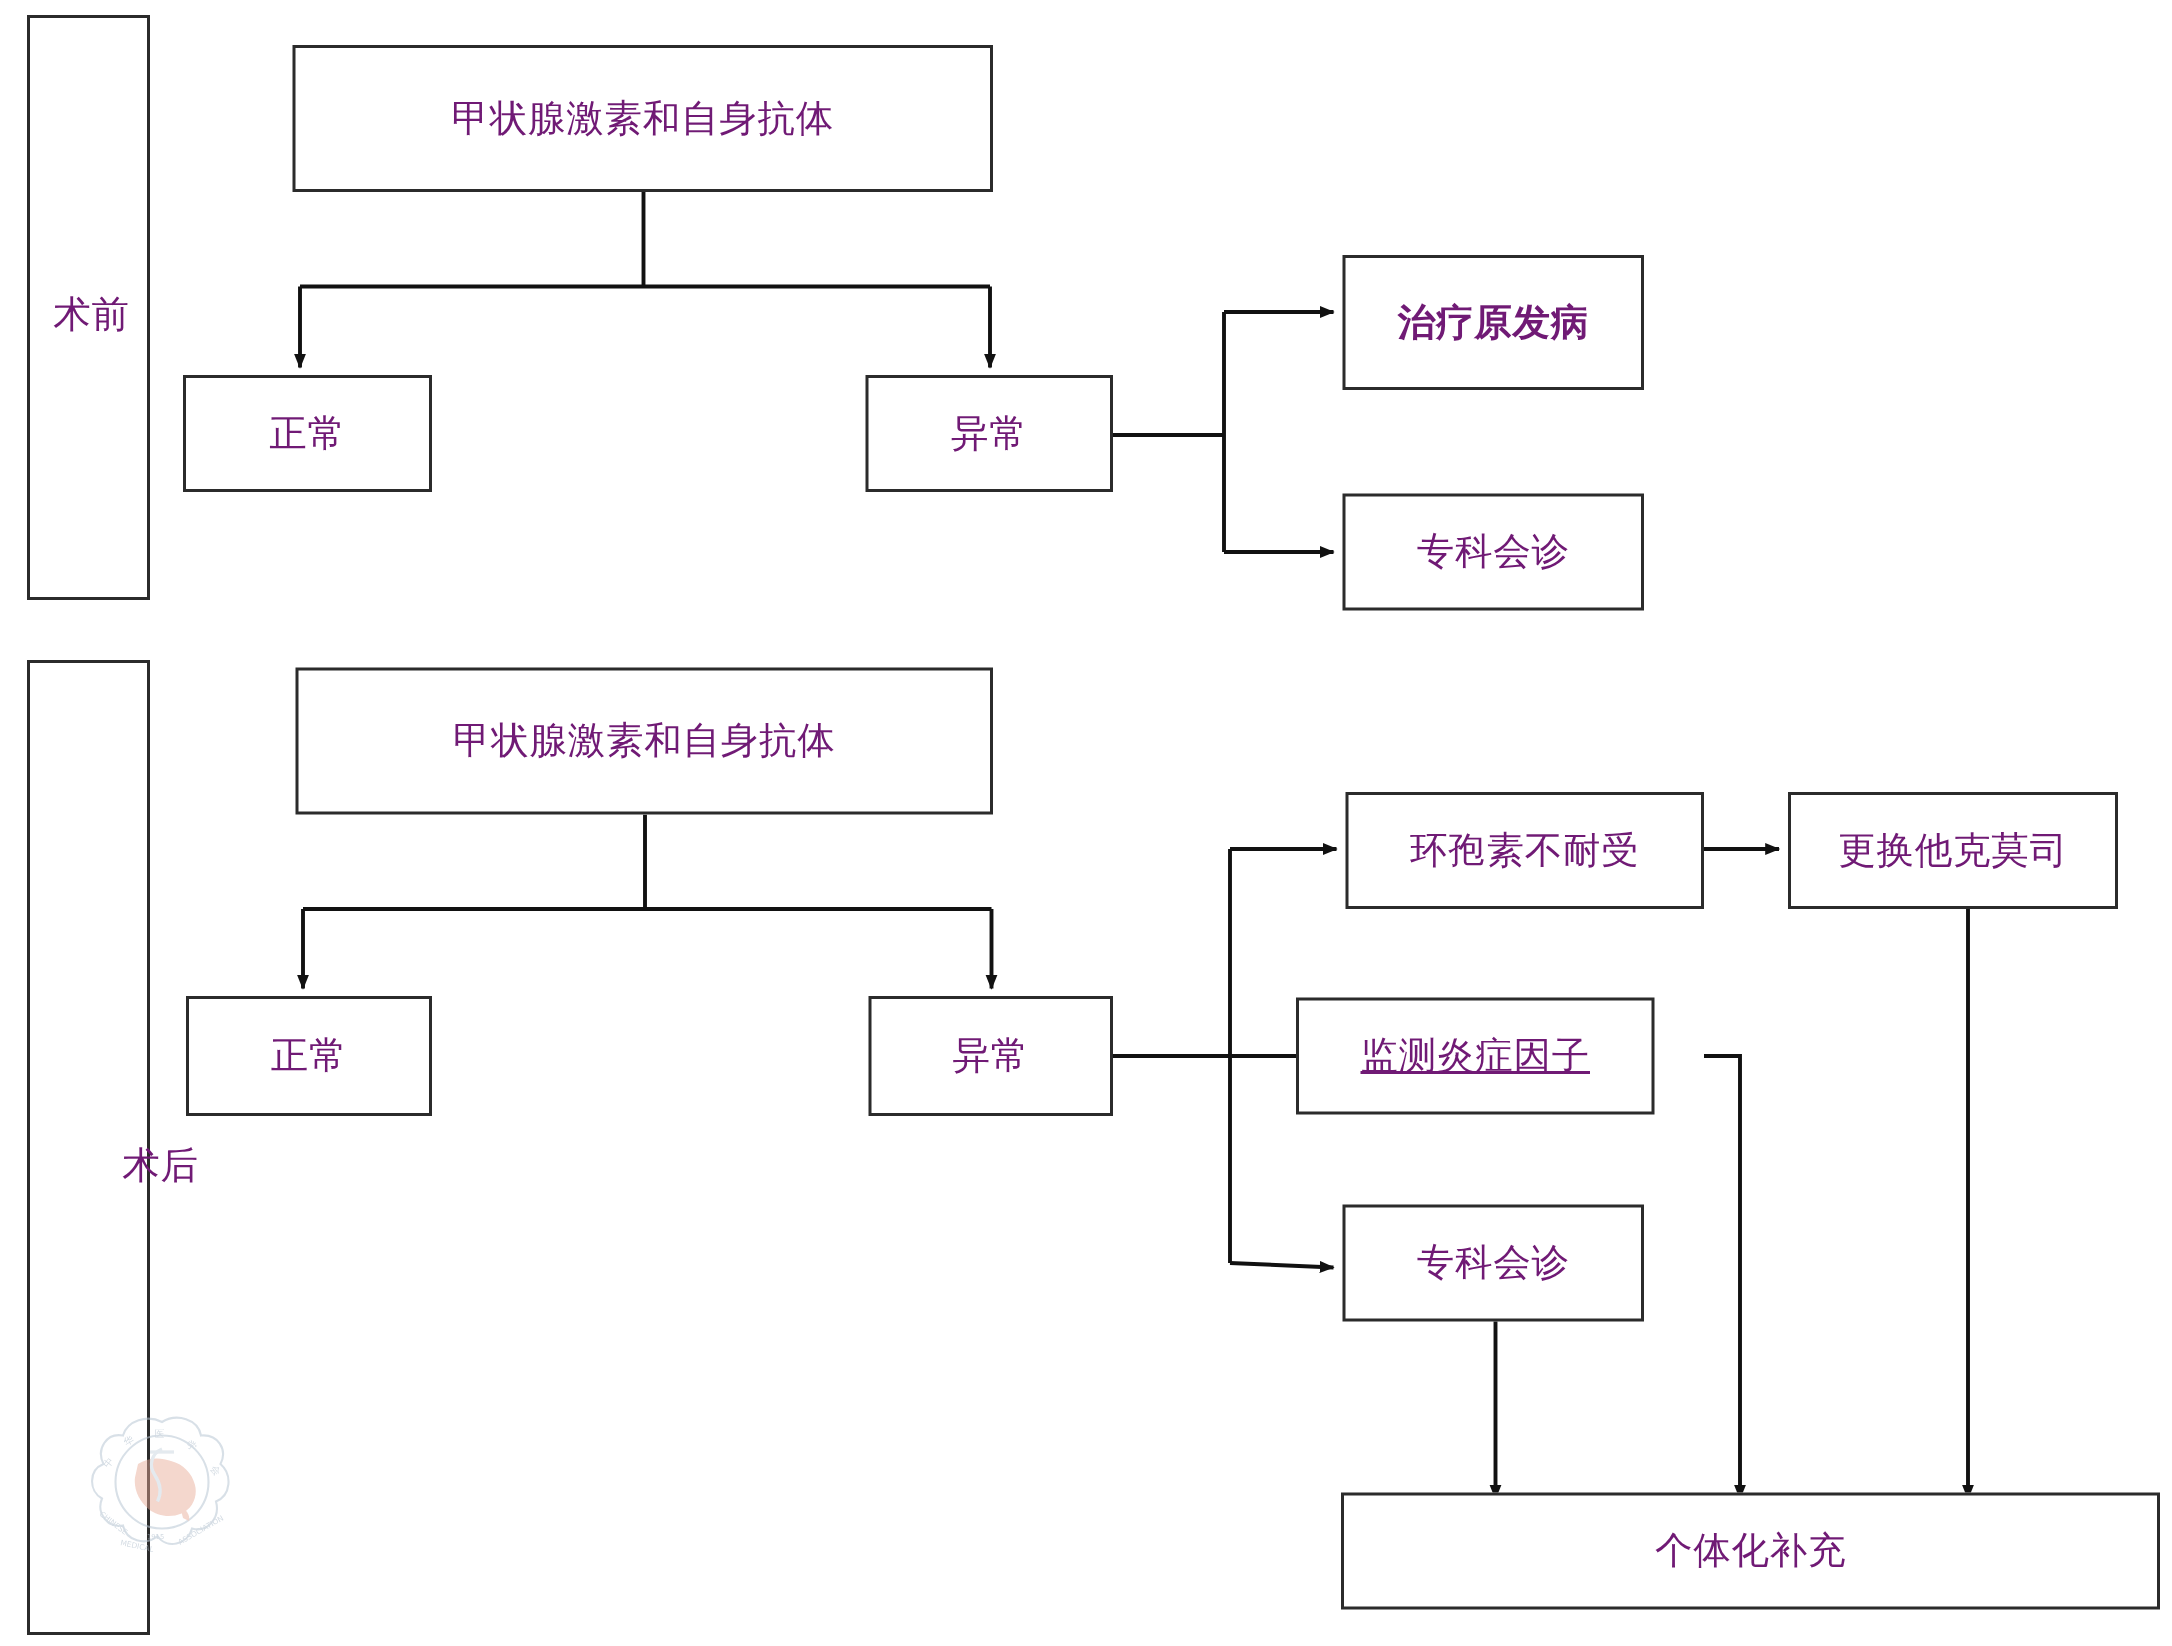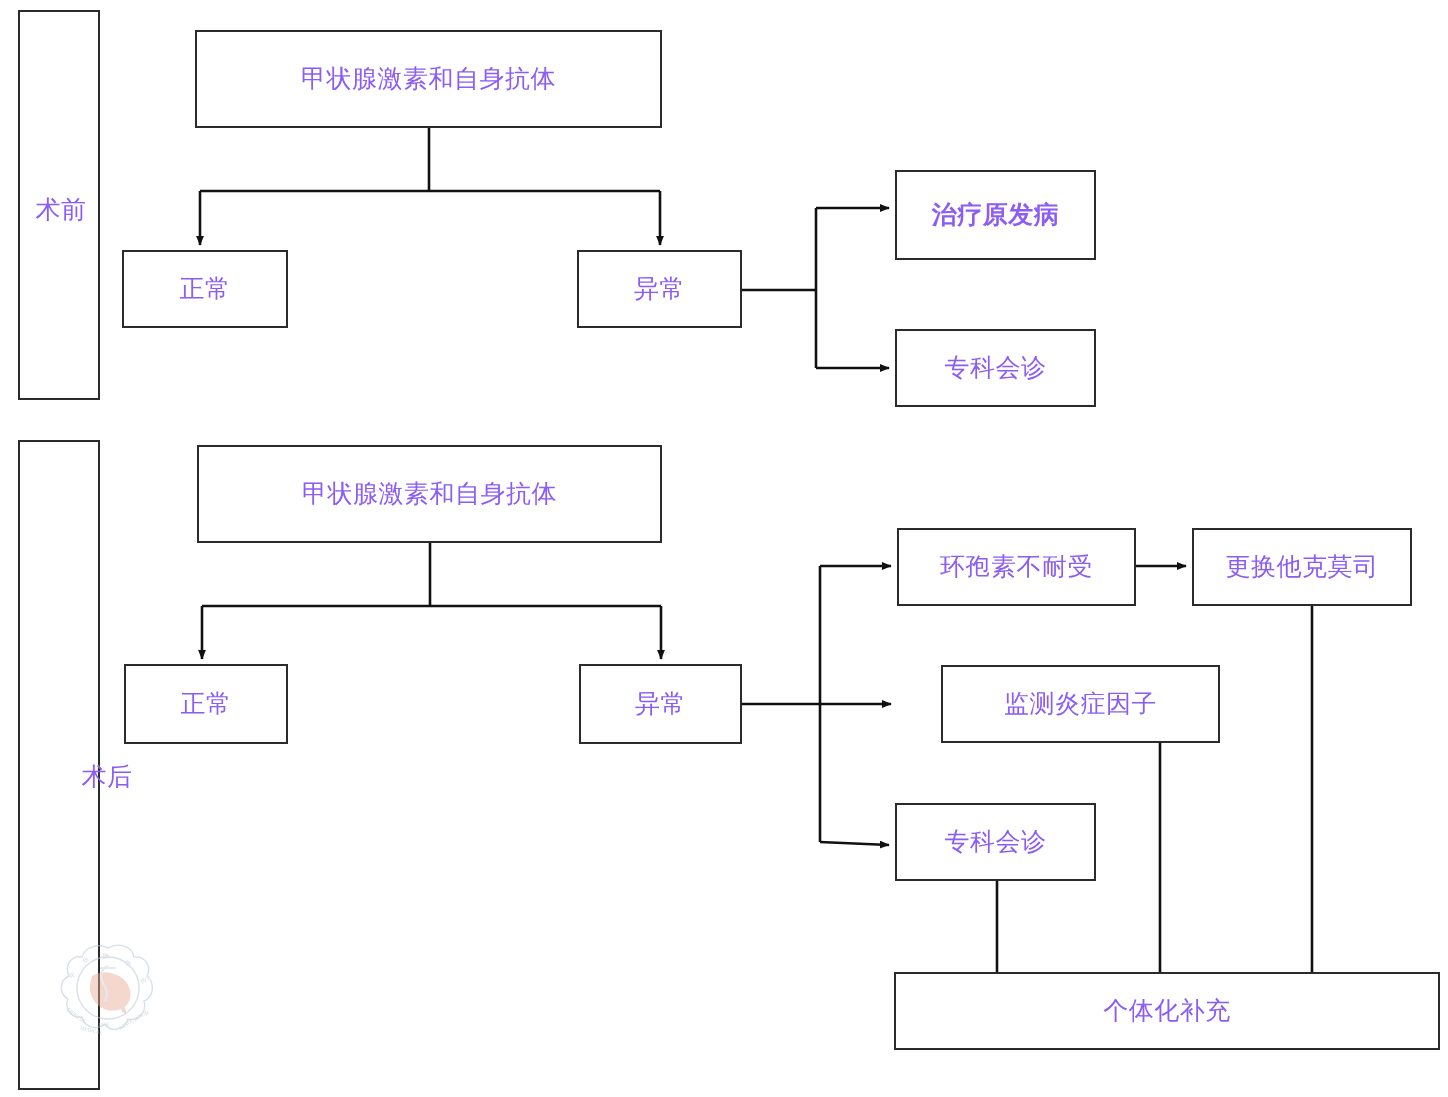--- a/index.html
+++ b/index.html
@@ -26,21 +26,21 @@
   }
   .node {
     position: absolute;
     box-sizing: border-box;
     border: 2px solid #2b2b2b;
     background: #ffffff;
     display: flex;
     align-items: center;
     justify-content: center;
     text-align: center;
-    color: #8b5cf6;
+    color: #701a75;
     font-size: 25px;
     line-height: 1.2;
     letter-spacing: 0.5px;
   }
   .node.phase {
     font-size: 25px;
   }
   .node-label {
     display: block;
     white-space: nowrap;
@@ -147,29 +147,29 @@
   </div>
 
   <div class="node" style="left:897px; top:528px; width:239px; height:78px;">
     <span class="node-label">环孢素不耐受</span>
   </div>
 
   <div class="node" style="left:1192px; top:528px; width:220px; height:78px;">
     <span class="node-label">更换他克莫司</span>
   </div>
 
-  <div class="node" style="left:941px; top:665px; width:279px; height:78px;">
+  <div class="node" style="left:864px; top:665px; width:239px; height:78px;text-decoration:underline;">
     <span class="node-label">监测炎症因子</span>
   </div>
 
   <div class="node" style="left:895px; top:803px; width:201px; height:78px;">
     <span class="node-label">专科会诊</span>
   </div>
 
-  <div class="node" style="left:894px; top:972px; width:546px; height:78px;">
+  <div class="node" style="left:894px; top:995px; width:546px; height:78px;">
     <span class="node-label">个体化补充</span>
   </div>
 
   <svg class="watermark" viewBox="0 0 120 110">
     <g fill="none" stroke="#b9c7d4" stroke-width="1.4">
       <path d="M60,10 C70,4 84,8 86,19 C97,18 104,28 99,38 C107,45 106,59 96,63
                C99,74 90,84 80,81 C77,92 63,95 57,86 C49,93 36,89 34,79
                C24,81 16,71 20,61 C11,56 11,42 21,38 C16,28 23,17 34,19
                C37,9 50,5 60,10 Z"></path>
       <circle cx="60" cy="50" r="31"></circle>

